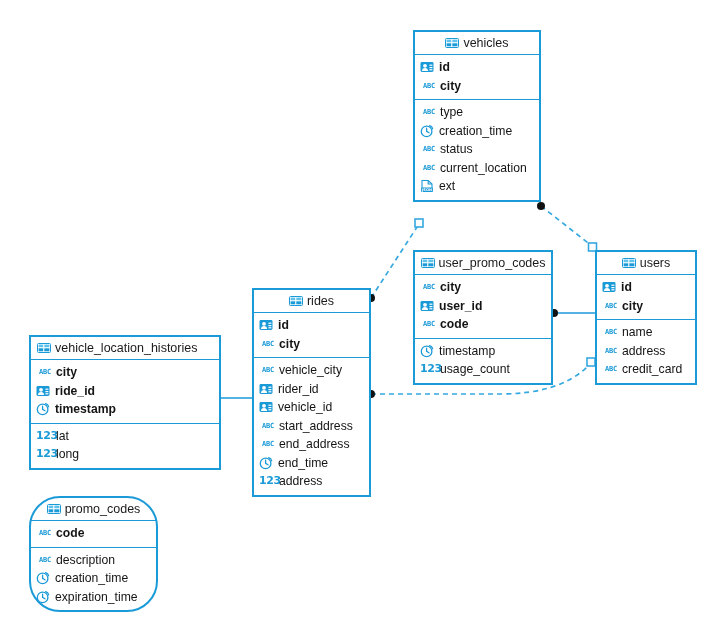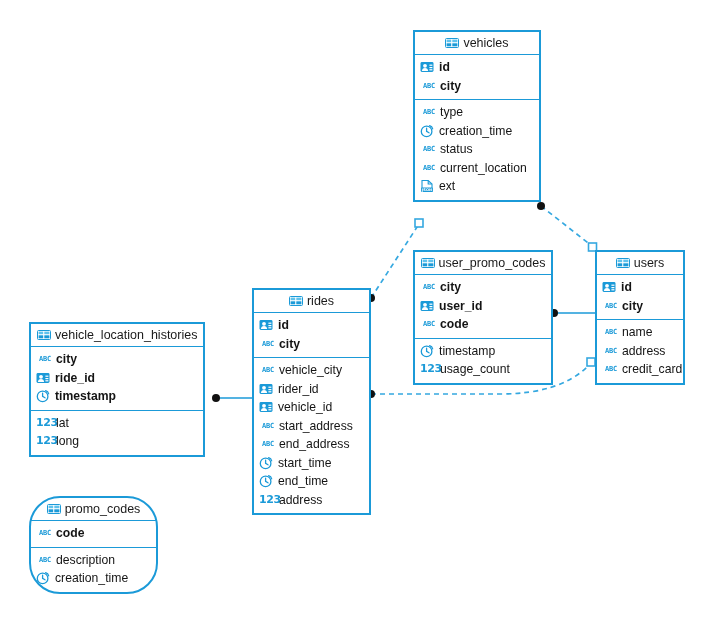--- a/index.html
+++ b/index.html
@@ -261,21 +261,21 @@
               </svg>
             </span>
             <span class="fname">timestamp</span>
           </div>
           <div class="field">
             <span class="icon-123">123</span>
             <span class="fname">usage_count</span>
           </div>
         </div>
       </div>
-      <div class="table-node" style="left: 595px; top: 250px; width: 90px;">
+      <div class="table-node" style="left: 595px; top: 250px; width: 102px;">
         <div class="tbl-header">
           <span class="icon">
             <svg width="14" height="14" viewBox="0 0 14 14">
               <rect x="0.5" y="2.5" width="13" height="9" rx="1" fill="#ffffff" stroke="#1b9ad8" stroke-width="1"></rect>
               <rect x="1.6" y="3.6" width="4.6" height="2.6" fill="#5fc2ec"></rect>
               <rect x="7.3" y="3.6" width="5.1" height="2.6" fill="#5fc2ec"></rect>
               <rect x="1.6" y="7.3" width="4.6" height="3" fill="#1b9ad8"></rect>
               <rect x="7.3" y="7.3" width="5.1" height="3" fill="#1b9ad8"></rect>
             </svg>
           </span>
@@ -387,39 +387,29 @@
             <span class="fname">end_address</span>
           </div>
           <div class="field">
             <span class="icon">
               <svg width="14" height="14" viewBox="0 0 14 14">
                 <circle cx="6.6" cy="7.4" r="5.3" fill="#ffffff" stroke="#1b9ad8" stroke-width="1.3"></circle>
                 <path d="M6.6 4.2 L6.6 7.4 L9 8.8" stroke="#1b9ad8" stroke-width="1.3" fill="none" stroke-linecap="round"></path>
                 <path d="M9.6 1.6 q2.6 0.7 3.1 3.2" stroke="#1b9ad8" stroke-width="1.2" fill="none" stroke-linecap="round"></path>
               </svg>
             </span>
-            <span class="fname">start_time</span>
-          </div>
-          <div class="field">
-            <span class="icon">
-              <svg width="14" height="14" viewBox="0 0 14 14">
-                <circle cx="6.6" cy="7.4" r="5.3" fill="#ffffff" stroke="#1b9ad8" stroke-width="1.3"></circle>
-                <path d="M6.6 4.2 L6.6 7.4 L9 8.8" stroke="#1b9ad8" stroke-width="1.3" fill="none" stroke-linecap="round"></path>
-                <path d="M9.6 1.6 q2.6 0.7 3.1 3.2" stroke="#1b9ad8" stroke-width="1.2" fill="none" stroke-linecap="round"></path>
-              </svg>
-            </span>
             <span class="fname">end_time</span>
           </div>
           <div class="field">
             <span class="icon-123">123</span>
             <span class="fname">address</span>
           </div>
         </div>
       </div>
-      <div class="table-node" style="left: 29px; top: 322px; width: 176px;">
+      <div class="table-node" style="left: 29px; top: 335px; width: 192px;">
         <div class="tbl-header left-align">
           <span class="icon">
             <svg width="14" height="14" viewBox="0 0 14 14">
               <rect x="0.5" y="2.5" width="13" height="9" rx="1" fill="#ffffff" stroke="#1b9ad8" stroke-width="1"></rect>
               <rect x="1.6" y="3.6" width="4.6" height="2.6" fill="#5fc2ec"></rect>
               <rect x="7.3" y="3.6" width="5.1" height="2.6" fill="#5fc2ec"></rect>
               <rect x="1.6" y="7.3" width="4.6" height="3" fill="#1b9ad8"></rect>
               <rect x="7.3" y="7.3" width="5.1" height="3" fill="#1b9ad8"></rect>
             </svg>
           </span>
@@ -492,16 +482,26 @@
           <div class="field">
             <span class="icon">
               <svg width="14" height="14" viewBox="0 0 14 14">
                 <circle cx="6.6" cy="7.4" r="5.3" fill="#ffffff" stroke="#1b9ad8" stroke-width="1.3"></circle>
                 <path d="M6.6 4.2 L6.6 7.4 L9 8.8" stroke="#1b9ad8" stroke-width="1.3" fill="none" stroke-linecap="round"></path>
                 <path d="M9.6 1.6 q2.6 0.7 3.1 3.2" stroke="#1b9ad8" stroke-width="1.2" fill="none" stroke-linecap="round"></path>
               </svg>
             </span>
             <span class="fname">creation_time</span>
           </div>
+          <div class="field">
+            <span class="icon">
+              <svg width="14" height="14" viewBox="0 0 14 14">
+                <circle cx="6.6" cy="7.4" r="5.3" fill="#ffffff" stroke="#1b9ad8" stroke-width="1.3"></circle>
+                <path d="M6.6 4.2 L6.6 7.4 L9 8.8" stroke="#1b9ad8" stroke-width="1.3" fill="none" stroke-linecap="round"></path>
+                <path d="M9.6 1.6 q2.6 0.7 3.1 3.2" stroke="#1b9ad8" stroke-width="1.2" fill="none" stroke-linecap="round"></path>
+              </svg>
+            </span>
+            <span class="fname">expiration_time</span>
+          </div>
         </div>
       </div>
     </div>
 </div>
 
 </body></html>

